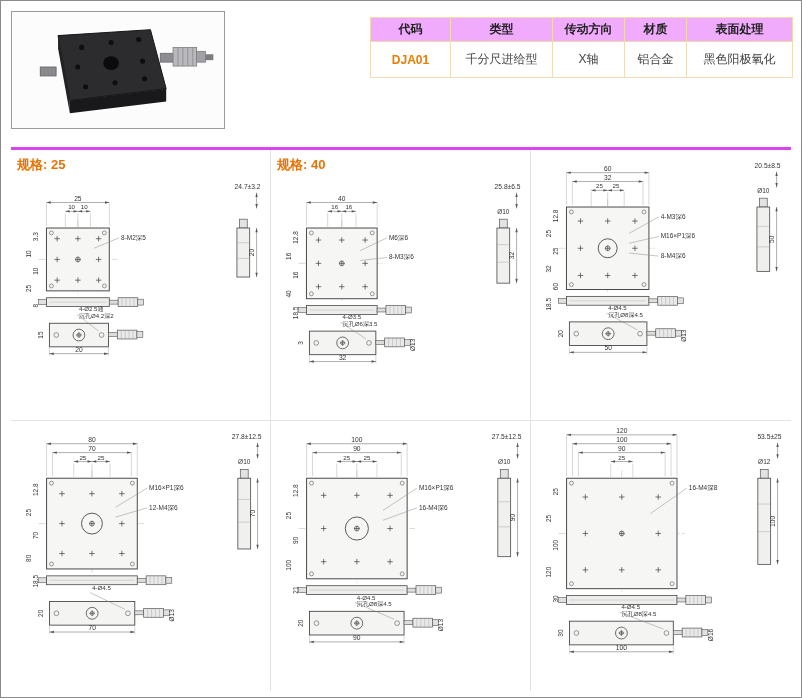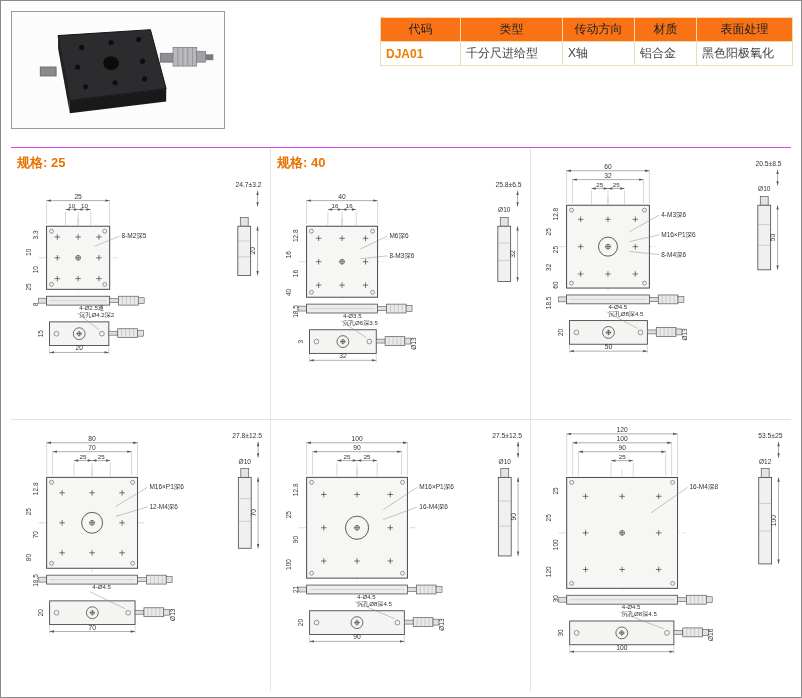--- a/index.html
+++ b/index.html
@@ -1,26 +1,26 @@
 <!DOCTYPE html>
 <html><head>
 <meta charset="utf-8">
 <style>
   *{box-sizing:border-box;margin:0;padding:0}
   body{font-family:"Liberation Sans",sans-serif;background:#fff}
   .page{position:relative;width:802px;height:698px;background:#fff;border:1px solid #8b8b8b;overflow:hidden}
   .photo-box{position:absolute;left:10px;top:10px;width:214px;height:118px;border:1px solid #9a9a9a;background:#fdfdfd}
   .photo-box svg{width:100%;height:100%;display:block}
   .spec-table{position:absolute;top:16px;right:8px;border-collapse:collapse;font-size:12px;table-layout:fixed}
-  .spec-table th{background:#f97316;color:#222;font-weight:normal;border:1px solid #f3d9ae;padding:3px 5px;}
-  .spec-table td{background:#fff;color:#444;border:1px solid #eedcba;padding:3px 5px;text-align:left}
+  .spec-table th{background:#f0abfc;color:#222;font-weight:bold;border:1px solid #f3d9ae;padding:3px 5px;}
+  .spec-table td{background:#fff;color:#444;border:1px solid #eedcba;padding:9px 5px;text-align:center}
   .spec-table td.code{color:#e87e04;font-weight:bold}
-  .w1{width:80px}.w2{width:102px}.w3{width:72px}.w4{width:62px}.w5{width:96px}
+  .w1{width:80px}.w2{width:102px}.w3{width:72px}.w4{width:62px}.w5{width:106px}
   .panels{position:absolute;left:10px;right:10px;top:146px;bottom:6px;display:grid;
-          grid-template-columns:1fr 1fr 1fr;grid-template-rows:1fr 1fr;border-top:1px solid #d946ef}
+          grid-template-columns:1fr 1fr 1fr;grid-template-rows:1fr 1fr;border-top:3px solid #d946ef}
   .panel{padding:4px 4px 0 6px;overflow:hidden}
   .panel:not(:nth-child(3n)){border-right:1px solid #e3e3e3}
   .panel:nth-child(-n+3){border-bottom:1px solid #e3e3e3}
   .panel-title{font-size:13px;color:#e87304;font-weight:bold;margin:2px 0 1px}
   .drawing{width:100%;height:calc(100% - 22px)}
   .drawing svg{width:100%;height:100%;display:block}
 </style>
 </head>
 <body>
 

